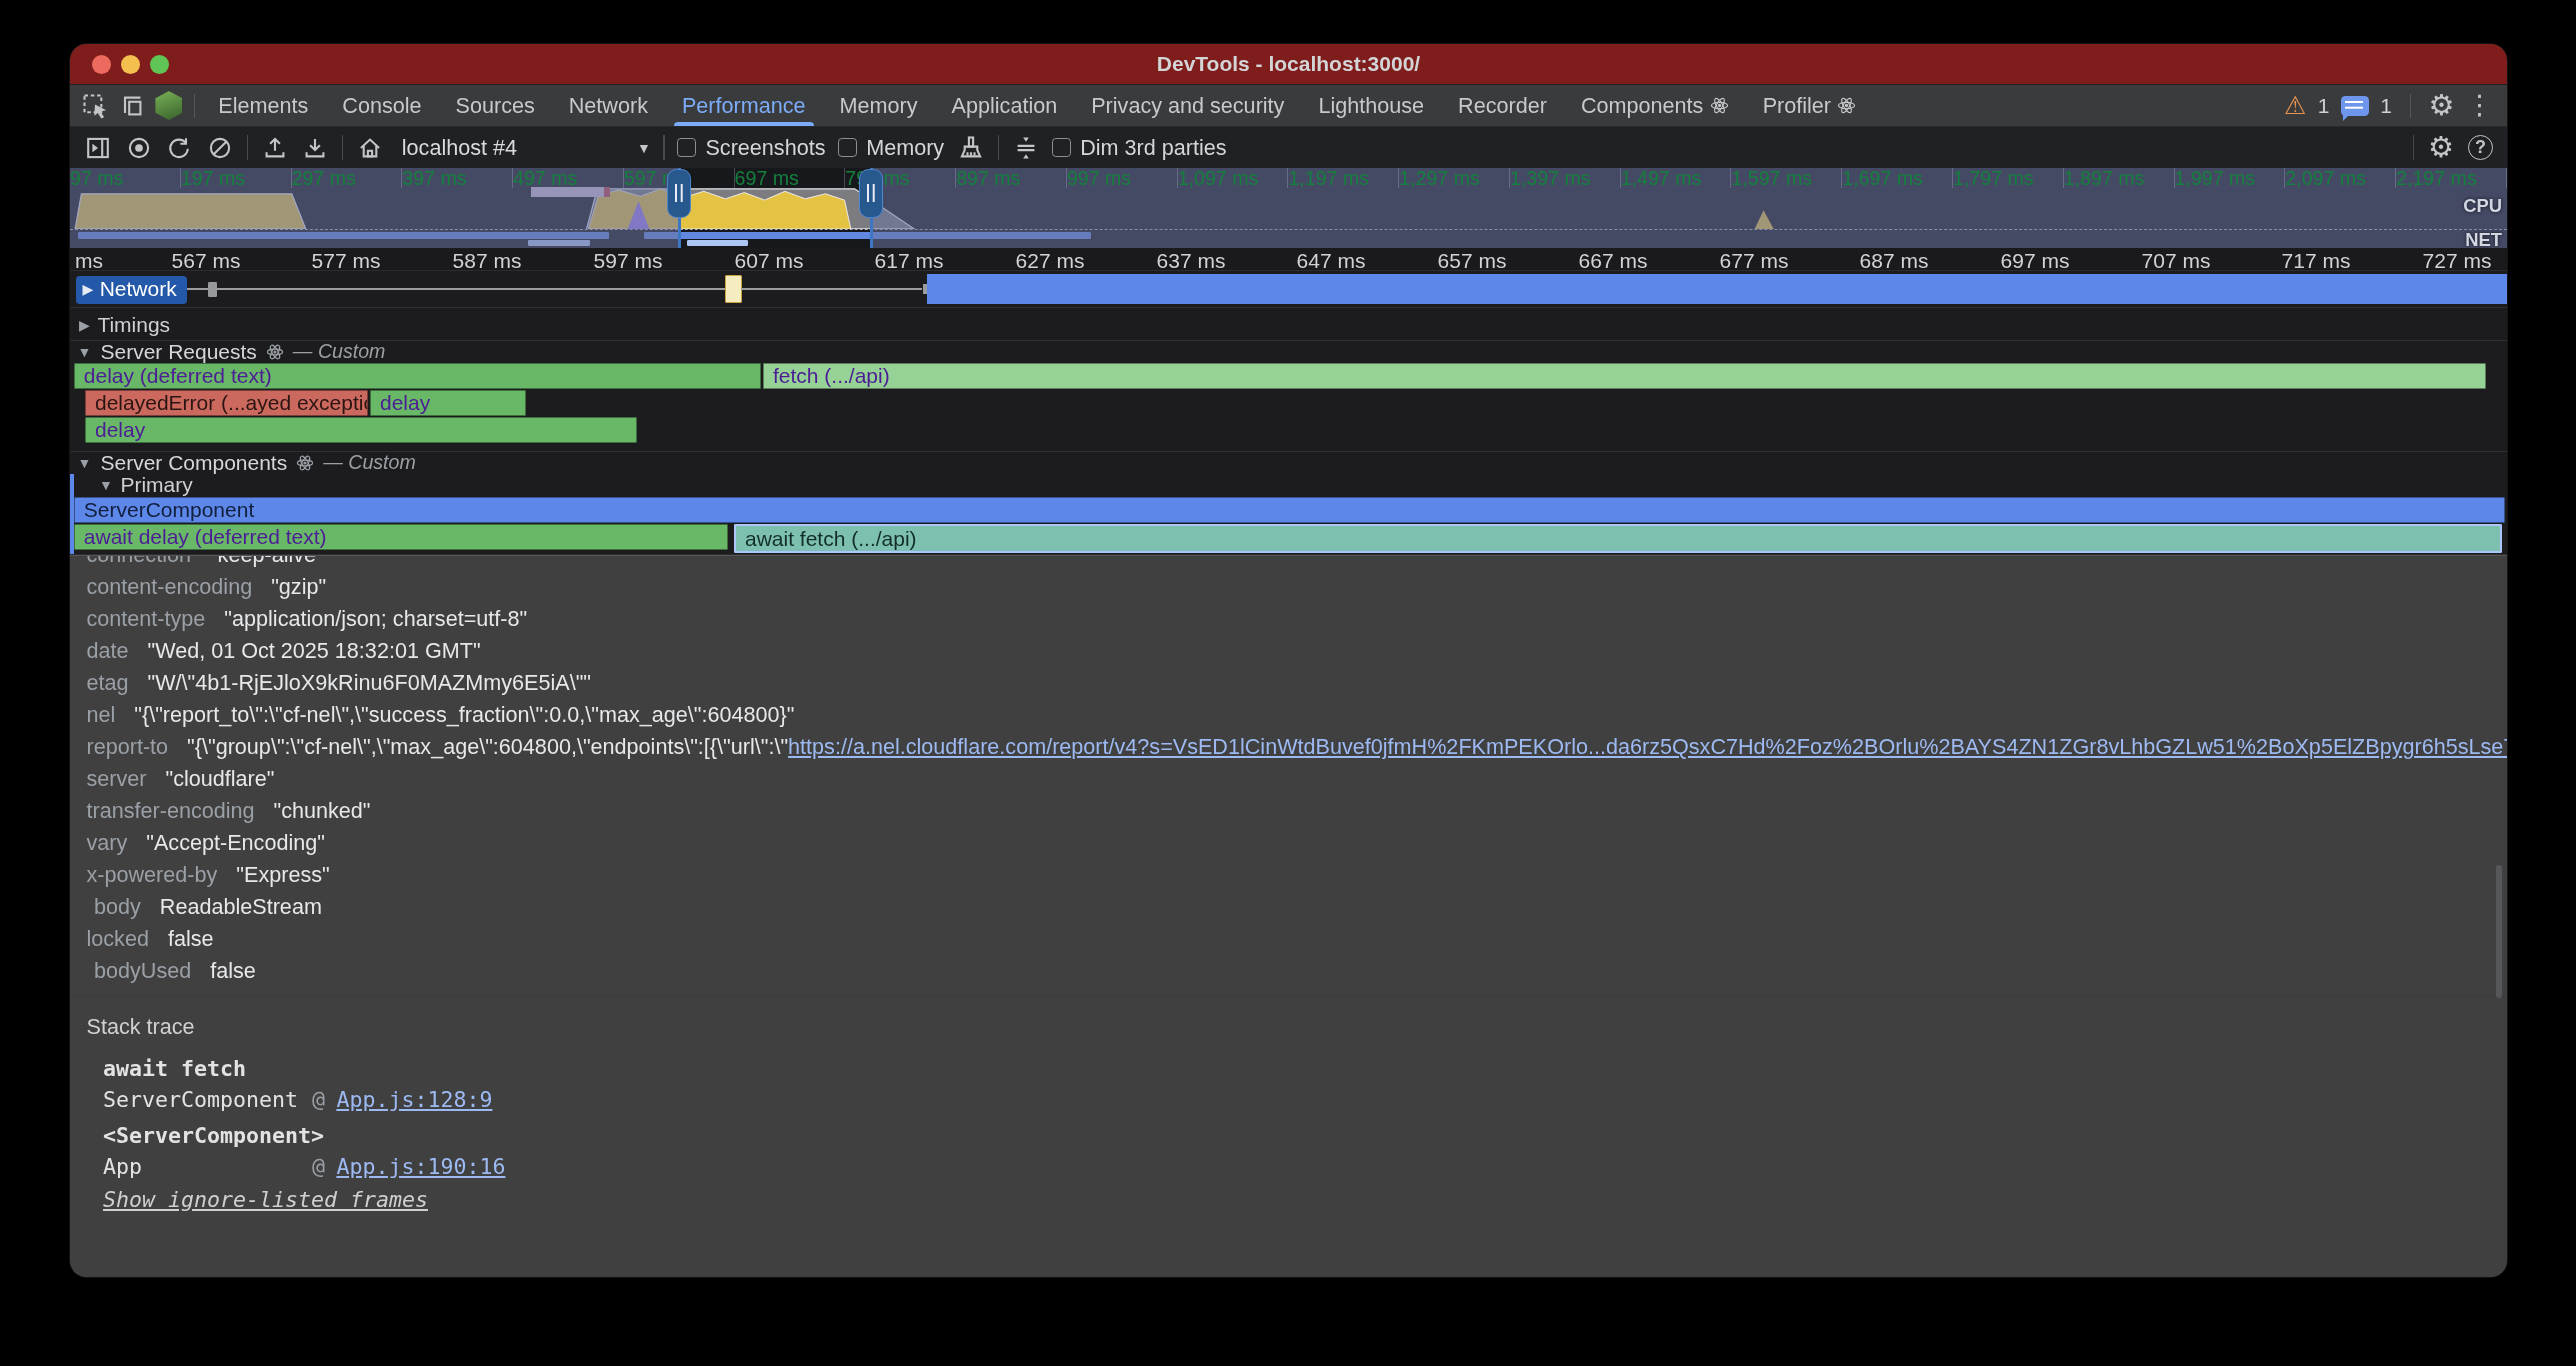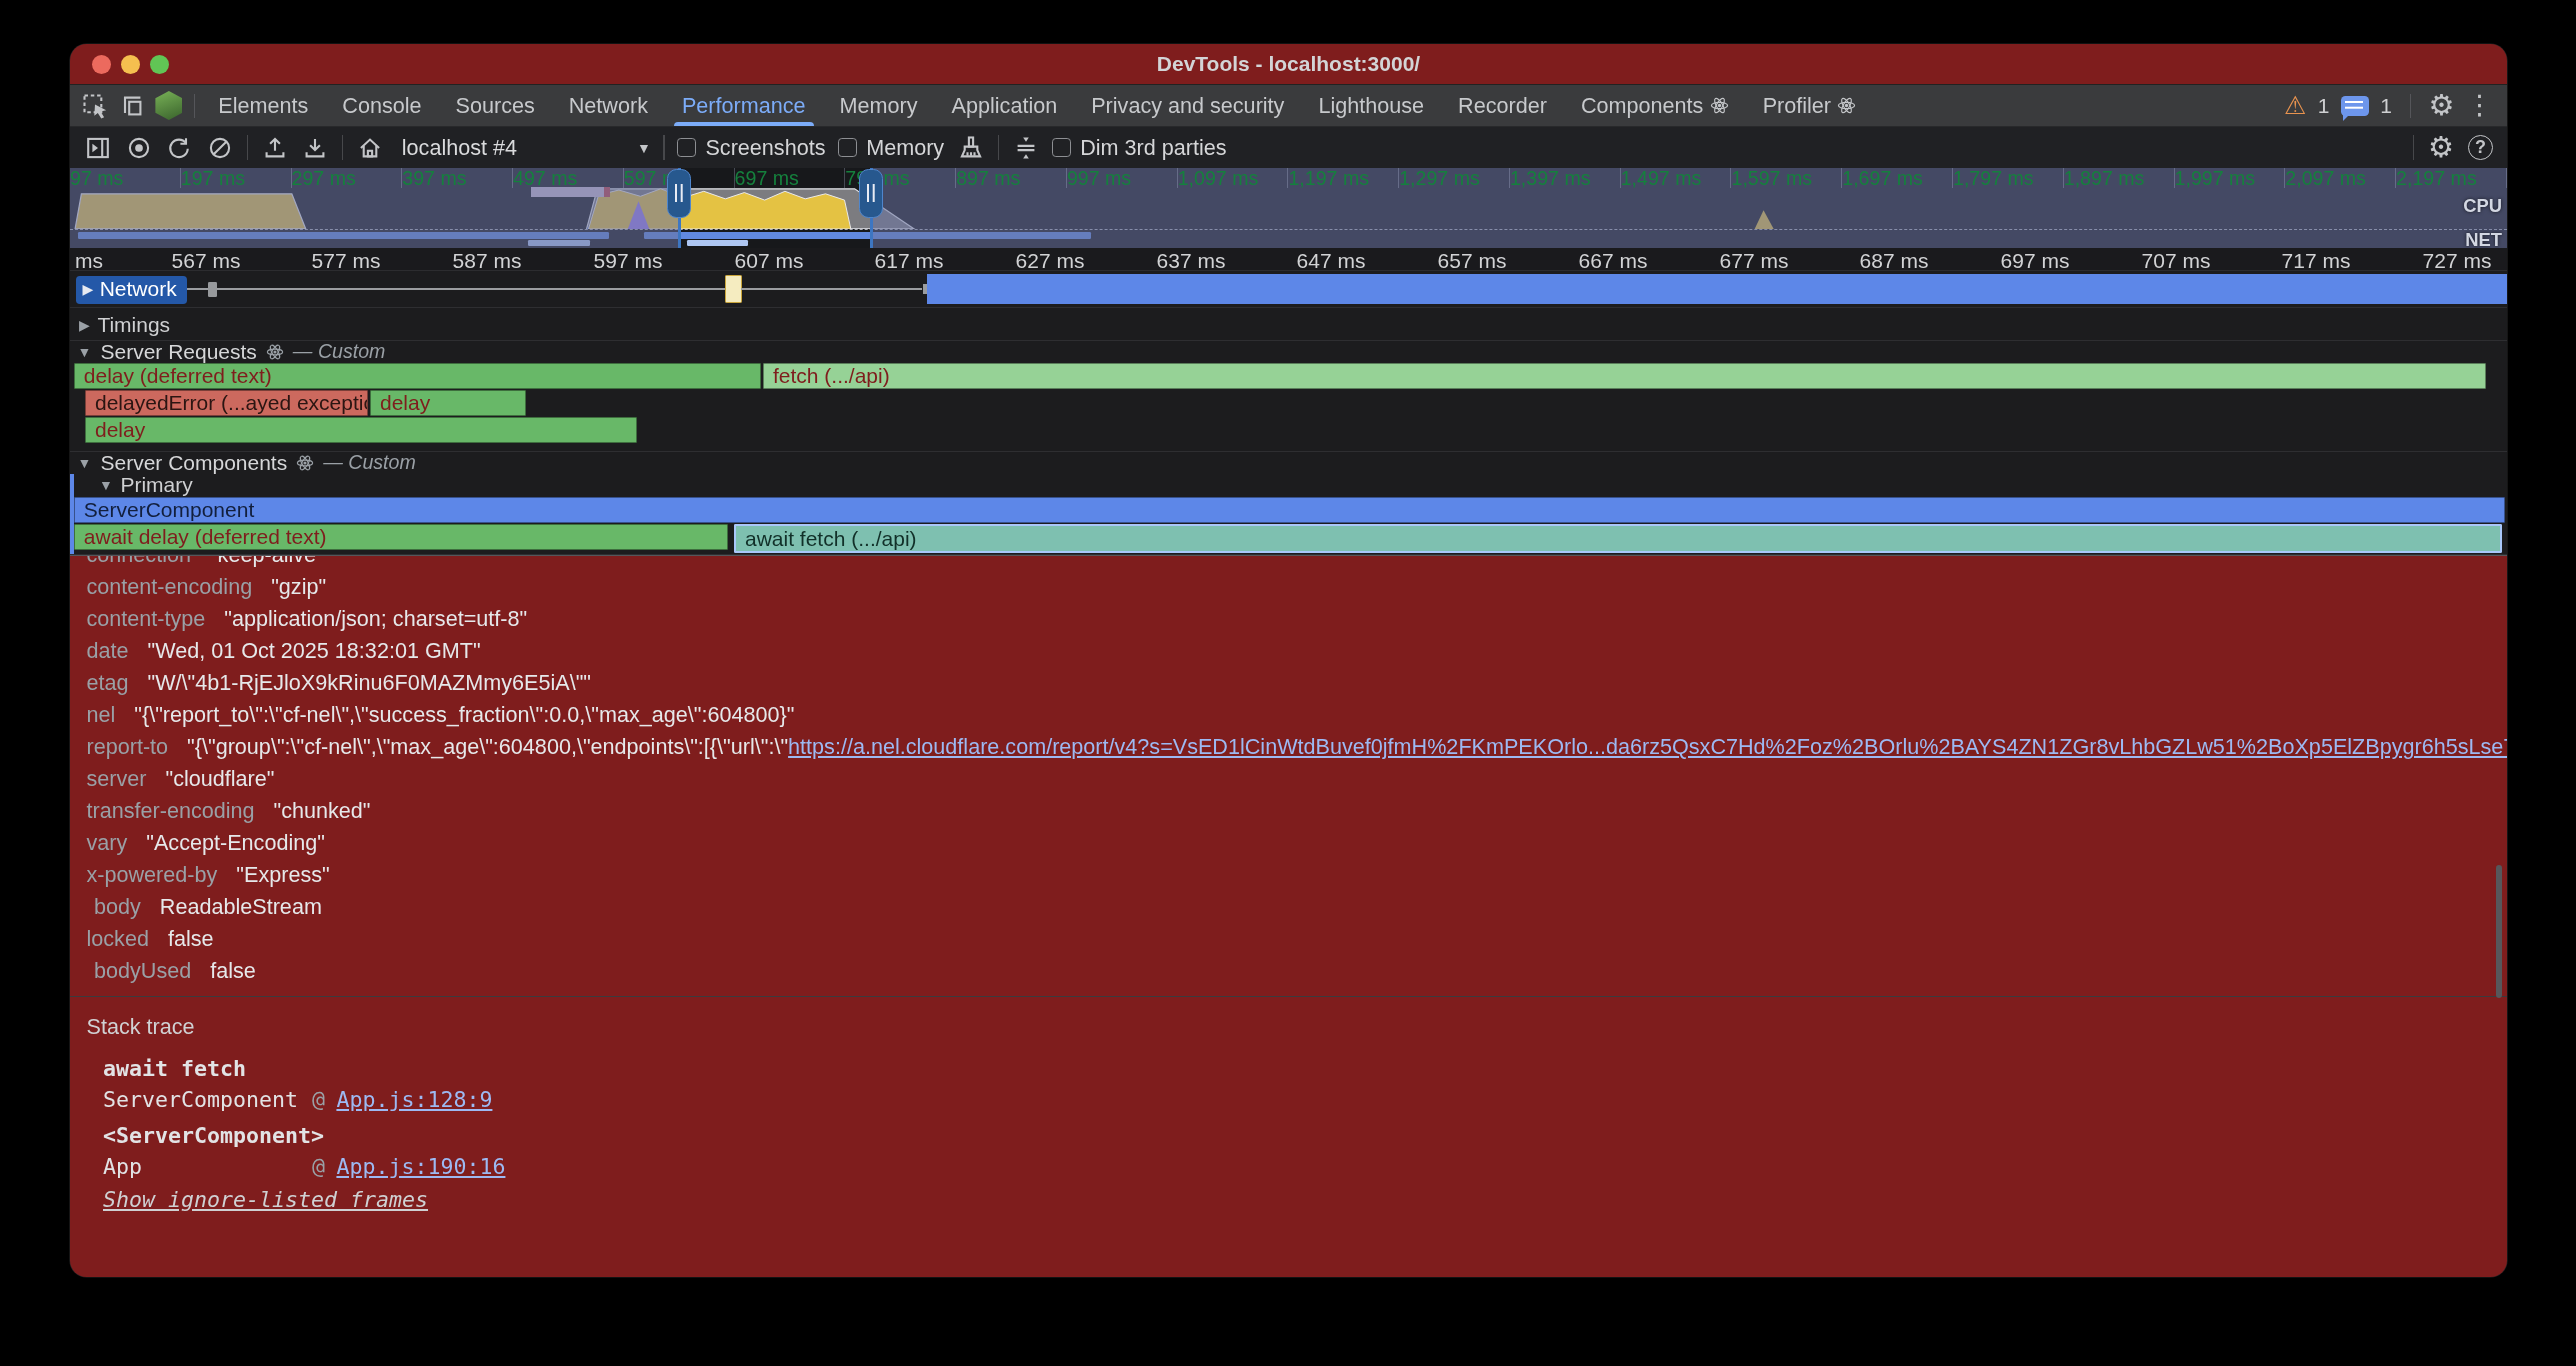--- a/index.html
+++ b/index.html
@@ -90,40 +90,40 @@
   .net-blue { position:absolute; left:857px; top:3.2px; width:1580px; height:30px; background:#5d87e8; }
   .sec-hdr { height:21.6px; display:flex; align-items:center; gap:9px; padding-left:7.6px; }
   .sec-hdr .arr { color:#9aa0a6; font-size:14px; }
   .sec-hdr .ttl { color:#d6d7d9; font-size:21px; }
   .sec-hdr .custom { color:#9aa0a6; font-size:19.6px; font-style:italic; }
   .atom-icon ellipse { stroke:#9aa0a6; stroke-width:2.5; }
   .atom-icon circle { fill:#9aa0a6; stroke:none; }
   .tab-atom ellipse { stroke:#c3c5c8; }
   .tab-atom circle { fill:#c3c5c8; }
   .bar-row { height:27px; position:relative; border-bottom:none; }
-  .bar { position:absolute; top:0.6px; height:26px; display:flex; align-items:center; padding:0 9px; font-size:21px; color:#7f1d1d; border:1.3px solid rgba(0,0,0,.4); border-radius:1.3px; white-space:nowrap; overflow:hidden; }
+  .bar { position:absolute; top:0.6px; height:26px; display:flex; align-items:center; padding:0 9px; font-size:21px; color:#4c1d95; border:1.3px solid rgba(0,0,0,.4); border-radius:1.3px; white-space:nowrap; overflow:hidden; }
   .bar.green { background:#68b868; }
   .bar.lightgreen { background:#96d296; }
   .bar.red { background:#cc695e; color:#2b1512; }
   .bar.blue { background:#5d87e8; color:#121f3d; }
   .bar.teal { background:#7ec0b0; border:2.5px solid #a9c7fa; color:#123029; }
   .spacer12 { height:7.6px; }
   .sc-group { position:relative; }
   .sc-group::before { content:""; position:absolute; left:0; top:0; bottom:0; width:3.8px; background:#5d87e8; z-index:3; }
   .prim-row { height:23px; display:flex; align-items:center; gap:7.6px; padding-left:29px; color:#cfd0d2; font-size:21px; }
   .prim-row .arr { font-size:14px; color:#9aa0a6; }
 
   
   .panel-tabs { height:28.5px; background:#303134; display:flex; align-items:stretch; padding-left:10px; border-top:0.6px solid #1a1a1c; border-bottom:0.6px solid #404144; flex:none; }
   .ptab { position:relative; display:flex; align-items:center; padding:0 16.5px; color:#cdced1; font-size:21px; }
   .ptab.active { color:#7cacf8; }
   .ptab.active::after { content:""; position:absolute; left:6.3px; right:6.3px; bottom:0; height:3.8px; border-radius:3.8px 3.8px 0 0; background:#7cacf8; }
 
   
-  .summary { flex:1; background:#7f1d1d; overflow:hidden; position:relative; border-top:0.6px solid #55565a; }
+  .summary { flex:1; background:#404040; overflow:hidden; position:relative; border-top:0.6px solid #55565a; }
   .srow { display:flex; align-items:center; gap:19px; height:32px; padding-left:16.5px; font-size:21.6px; white-space:nowrap; }
   .srow.first { margin-top:-16.5px; }
   .srow.toplevel { padding-left:24px; }
   .skey { color:#9aa0a6; flex:none; }
   .sval { color:#e6e8ea; }
   .slink { color:#9db9f2; text-decoration:underline; }
   .sdivider { height:0.6px; background:#3a3b3e; margin-top:9px; }
   .st-title { color:#d0d1d3; font-size:21.6px; padding-left:16.5px; margin-top:16.5px; height:28px; display:flex; align-items:center; }
   .mono { font-family:"DejaVu Sans Mono","Liberation Mono",monospace; font-size:21.6px; color:#e2e3e5; }
   .st-group { font-weight:700; padding-left:33px; height:31px; display:flex; align-items:center; }

